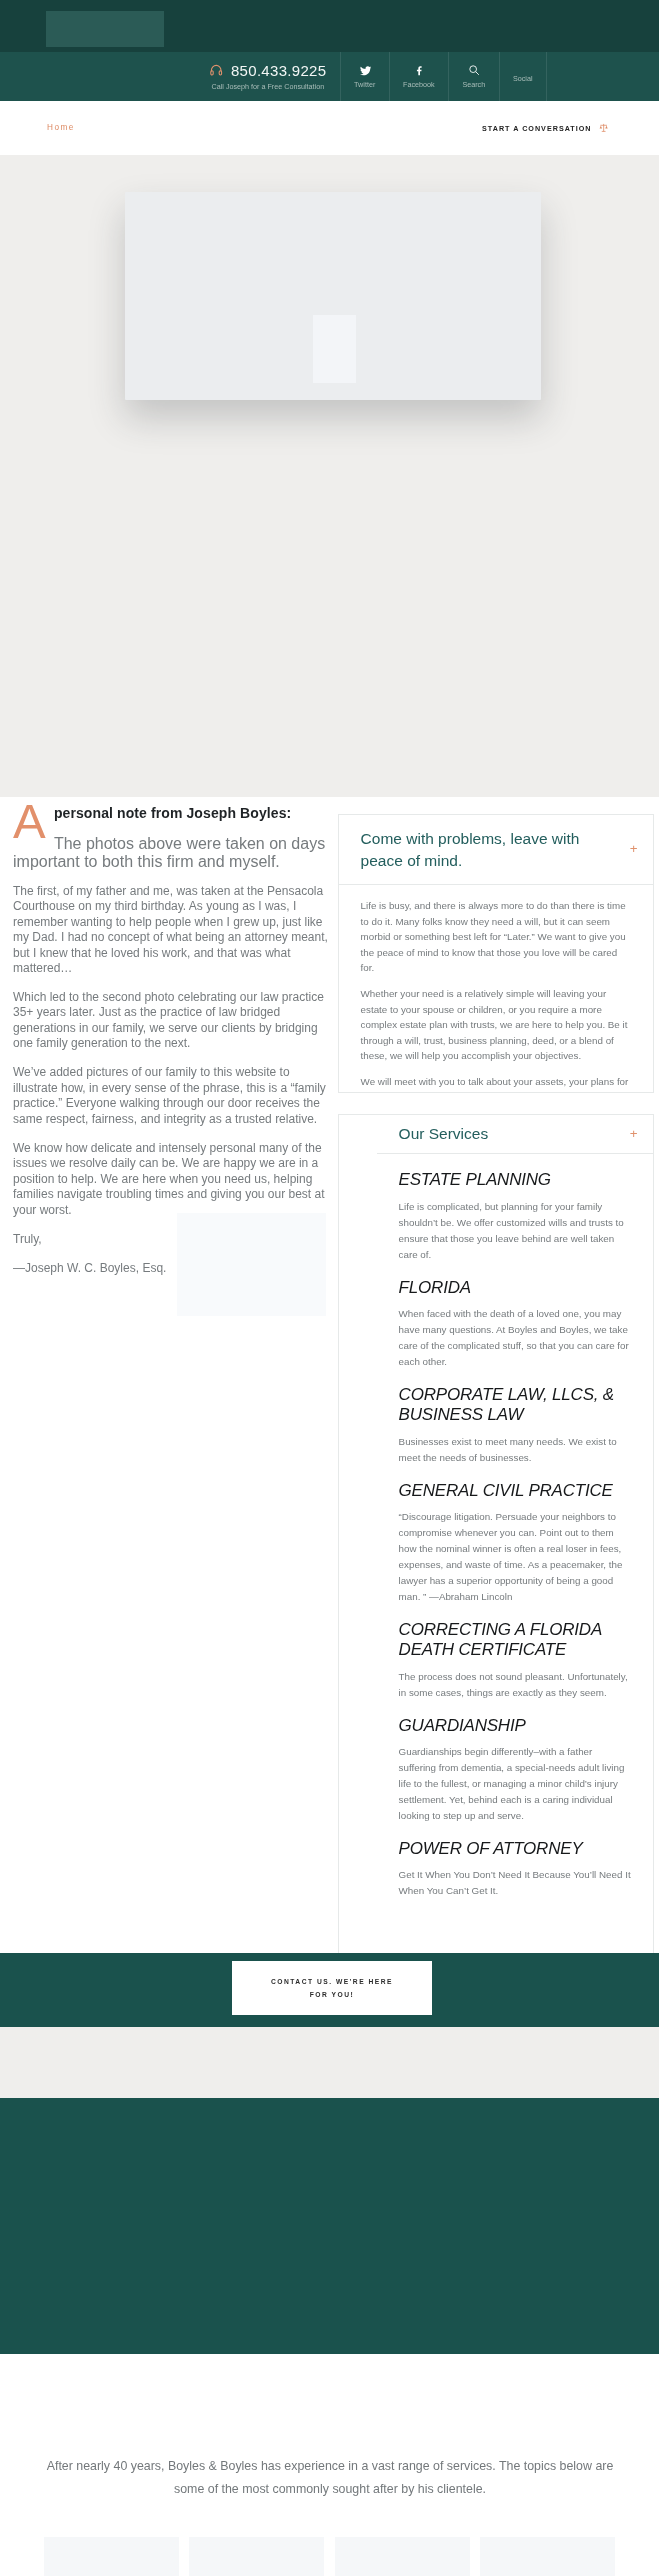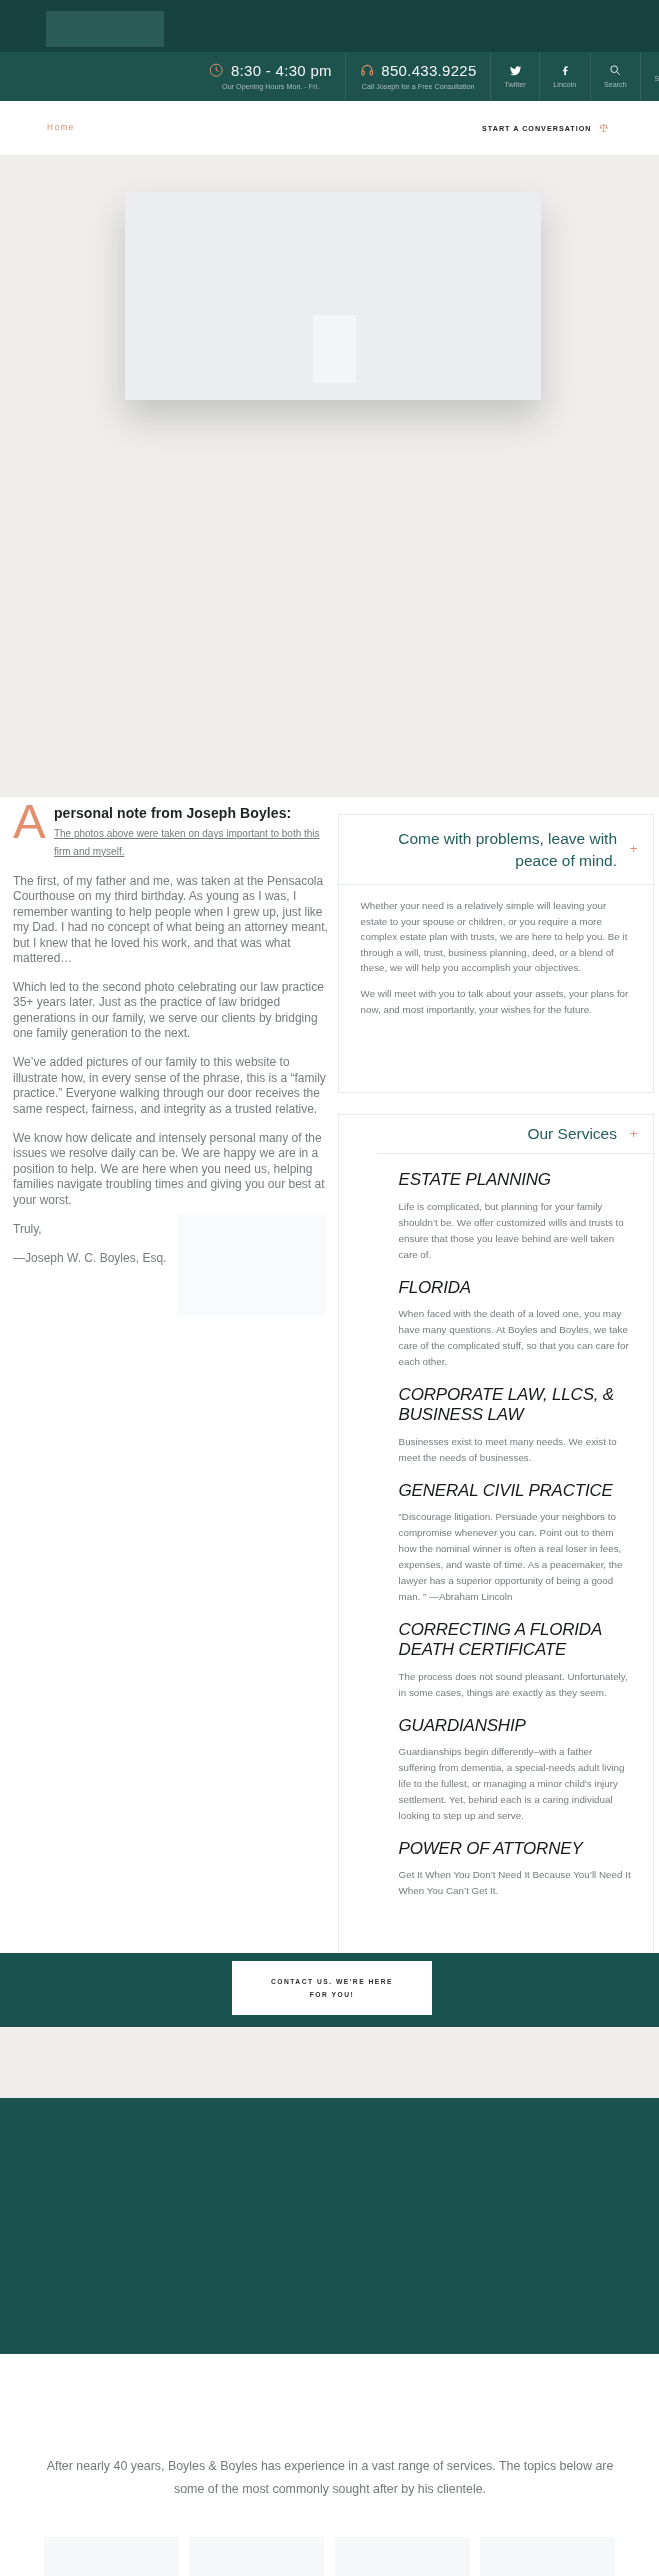--- a/index.html
+++ b/index.html
@@ -28,32 +28,32 @@
 
   
   .hero { position:absolute; top:155px; left:0; width:659px; height:642px; background:#efeeec; }
   .hero-card { position:absolute; left:125px; top:37px; width:416px; height:208px; background:#ebedef; box-shadow:0 18px 36px rgba(40,45,50,0.22); border-radius:1px; }
   .hero-inner { position:absolute; left:188px; top:123px; width:43px; height:68px; background:#f3f5f8; }
 
   
   .note-col { position:absolute; left:13px; top:800px; width:318px; }
   .dropcap { float:left; font-size:49px; line-height:41px; color:#e2906b; margin:1px 8.2px 3.1px 0; }
   .note-heading { font-size:14px; font-weight:700; color:#1f2326; padding-top:5.2px; letter-spacing:0.1px; }
-  .note-intro { font-size:10px; line-height:17.5px; color:#767b7e; margin-top:4px;text-decoration:underline; }
+  .note-intro { font-size:16px; line-height:17.5px; color:#767b7e; margin-top:14px; }
   .note-col p.body { font-size:12px; line-height:15.5px; color:#767b7e; margin-top:13.4px; }
   .note-col .first { clear:none; }
   .note-img { position:absolute; left:177px; top:1213px; width:149px; height:103px; background:#f8fafc; }
 
   
   .card { position:absolute; left:338px; width:316px; background:#ffffff; border:0.5px solid #e6e9e9; overflow:hidden; }
   .card1 { top:814px; height:279px; }
   .card2 { top:1114px; height:1042px;padding-left:38px; }
   .card-header { position:relative; padding:13.4px 36px 12.4px 21.6px; border-bottom:0.5px solid #e6e9e9; }
   .card2 .card-header { padding:8.2px 36px 8.2px 21.6px; }
-  .card-title { font-size:15.5px; font-weight:400; color:#235e5d; line-height:21.6px;text-align:right; }
+  .card-title { font-size:15.5px; font-weight:400; color:#235e5d; line-height:21.6px; }
   .card-plus { position:absolute; right:15.5px; top:50%; margin-top:-8.2px; color:#e0916c; font-size:13.4px; font-weight:300; }
   .card-body { padding:13.4px 21.6px 15.5px; }
   .card-body p { font-size:9.8px; line-height:15.5px; color:#767b7e; margin-bottom:10.3px; }
   .svc-body { padding:2.1px 21.6px 15.5px; }
   .svc h3 { font-size:17px; font-weight:500; color:#17191b; letter-spacing:-0.2px; line-height:20.6px; margin:14.4px 0 8.2px;font-style:italic; }
   .svc p { font-size:9.8px; line-height:16px; color:#767b7e; }
 
   
   .cta1 { position:absolute; top:1953px; left:0; width:659px; height:74px; background:#1a524d; }
   .cta1-btn { position:absolute; left:232px; top:8.2px; width:200px; height:54px; background:#ffffff; display:flex; align-items:center; justify-content:center; text-align:center; font-size:6.7px; font-weight:700; letter-spacing:1.5px; line-height:13.4px; color:#2b2b2b; padding:0 31px; cursor:pointer; }
@@ -73,30 +73,20 @@
 <div class="page">
 
   <div class="top-band">
     <div class="logo-ph"></div>
   </div>
 
   <div class="topbar">
     <div class="topbar-inner">
       <div class="tb-item">
         <div class="tb-main">
-          <svg class="big" viewBox="0 0 24 24" fill="none" stroke="#e0916c" stroke-width="1.6">
-              <circle cx="12" cy="12" r="10"></circle>
-              <path d="M12 6v6l4 2"></path>
-            </svg>
-          <span>8:30 - 4:30 pm</span>
-        </div>
-        <div class="tb-label">Our Opening Hours Mon. - Fri.</div>
-      </div>
-      <div class="tb-item">
-        <div class="tb-main">
           <svg class="big" viewBox="0 0 24 24" fill="none" stroke="#e0916c" stroke-width="1.8">
               <path d="M4 14v-2a8 8 0 0 1 16 0v2"></path>
               <rect x="3" y="13" width="4" height="7" rx="2"></rect>
               <rect x="17" y="13" width="4" height="7" rx="2"></rect>
             </svg>
           <span>850.433.9225</span>
         </div>
         <div class="tb-label">Call Joseph for a Free Consultation</div>
       </div>
       <div class="tb-item">
@@ -106,21 +96,21 @@
             </svg>
         </div>
         <div class="tb-label">Twitter</div>
       </div>
       <div class="tb-item">
         <div class="tb-main">
           <svg class="soc" viewBox="0 0 24 24" fill="#ffffff">
               <path d="M13.5 22v-8h2.7l.4-3.1h-3.1V8.9c0-.9.25-1.5 1.55-1.5h1.65V4.6c-.3 0-1.3-.1-2.4-.1-2.4 0-4 1.5-4 4.1v2.3H7.6V14h2.7v8h3.2z"></path>
             </svg>
         </div>
-        <div class="tb-label">Lincoln</div>
+        <div class="tb-label">Facebook</div>
       </div>
       <div class="tb-item">
         <div class="tb-main">
           <svg class="soc" viewBox="0 0 24 24" fill="none" stroke="#ffffff" stroke-width="1.7">
               <circle cx="10" cy="10" r="6.5"></circle>
               <path d="M15 15l6 6"></path>
             </svg>
         </div>
         <div class="tb-label">Search</div>
       </div>
@@ -162,20 +152,21 @@
     <p class="body">—Joseph W. C. Boyles, Esq.</p>
   </div>
   <div class="note-img"></div>
 
   <div class="card card1">
     <div class="card-header">
       <div class="card-title">Come with problems, leave with peace of mind.</div>
       <div class="card-plus">+</div>
     </div>
     <div class="card-body">
+      <p>Life is busy, and there is always more to do than there is time to do it. Many folks know they need a will, but it can seem morbid or something best left for “Later.” We want to give you the peace of mind to know that those you love will be cared for.</p>
       <p>Whether your need is a relatively simple will leaving your estate to your spouse or children, or you require a more complex estate plan with trusts, we are here to help you. Be it through a will, trust, business planning, deed, or a blend of these, we will help you accomplish your objectives.</p>
       <p>We will meet with you to talk about your assets, your plans for now, and most importantly, your wishes for the future.</p>
     </div>
   </div>
 
   <div class="card card2">
     <div class="card-header">
       <div class="card-title">Our Services</div>
       <div class="card-plus">+</div>
     </div>

